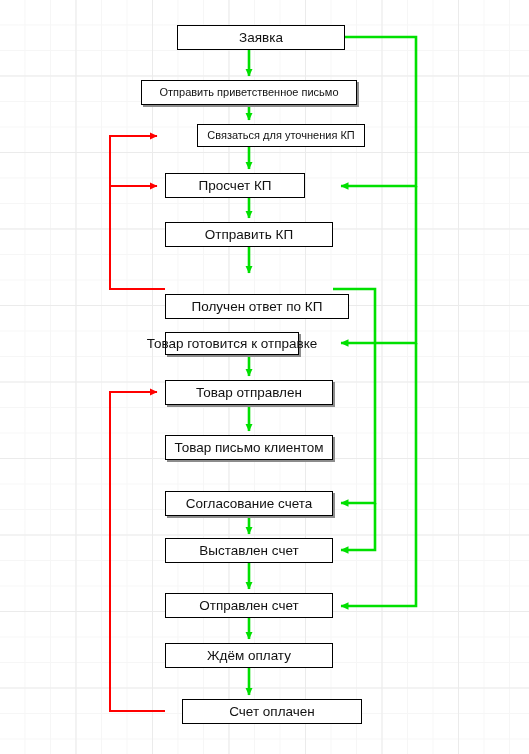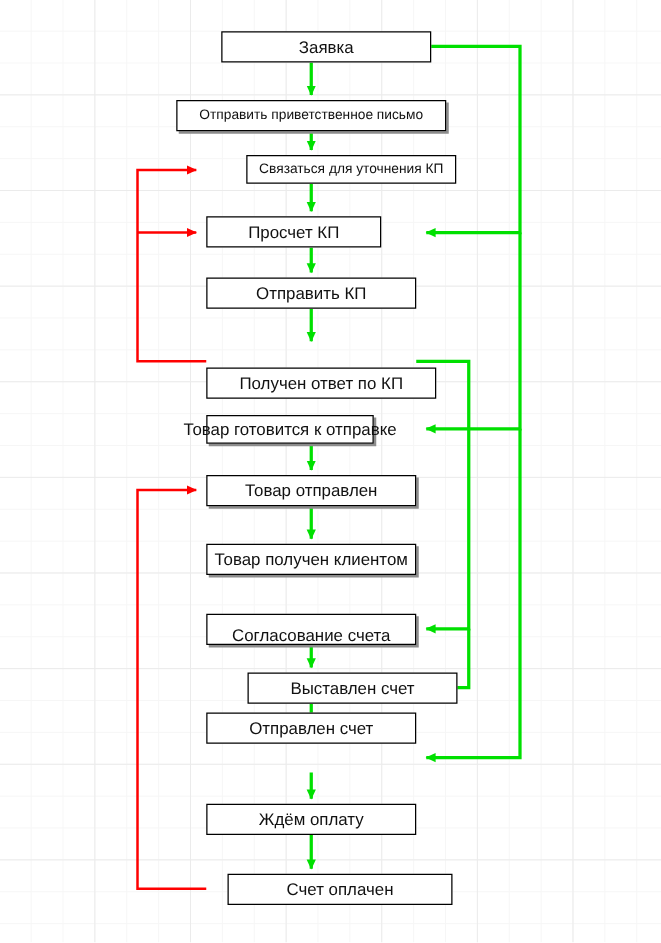--- a/index.html
+++ b/index.html
@@ -120,29 +120,29 @@
       <div class="node" style="left: 165px; top: 294px; width: 184px; height: 25px;">
         <span class="nlabel sz-lg">Получен ответ по КП</span>
       </div>
       <div class="node shadow" style="left: 165px; top: 332px; width: 134px; height: 23px;">
         <span class="nlabel sz-lg">Товар готовится к отправке</span>
       </div>
       <div class="node shadow" style="left: 165px; top: 380px; width: 168px; height: 25px;">
         <span class="nlabel sz-lg">Товар отправлен</span>
       </div>
       <div class="node shadow" style="left: 165px; top: 435px; width: 168px; height: 25px;">
-        <span class="nlabel sz-lg">Товар получен клиентом</span>
+        <span class="nlabel sz-lg">Товар письмо клиентом</span>
       </div>
-      <div class="node shadow" style="left: 165px; top: 491px; width: 168px; height: 25px; align-items: flex-end;">
+      <div class="node shadow" style="left: 165px; top: 491px; width: 168px; height: 25px;">
         <span class="nlabel sz-lg">Согласование счета</span>
       </div>
-      <div class="node" style="left: 165px; top: 538px; width: 168px; height: 25px; margin-left: 33px;">
+      <div class="node" style="left: 165px; top: 538px; width: 168px; height: 25px;">
         <span class="nlabel sz-lg">Выставлен счет</span>
       </div>
-      <div class="node" style="left: 165px; top: 570px; width: 168px; height: 25px;">
+      <div class="node" style="left: 165px; top: 593px; width: 168px; height: 25px;">
         <span class="nlabel sz-lg">Отправлен счет</span>
       </div>
       <div class="node" style="left: 165px; top: 643px; width: 168px; height: 25px; text-align: center;">
         <span class="nlabel sz-lg">Ждём оплату</span>
       </div>
       <div class="node" style="left: 165px; top: 699px; width: 180px; height: 25px; margin-left: 17px;">
         <span class="nlabel sz-lg">Счет оплачен</span>
       </div>
     </div>
 </div>

